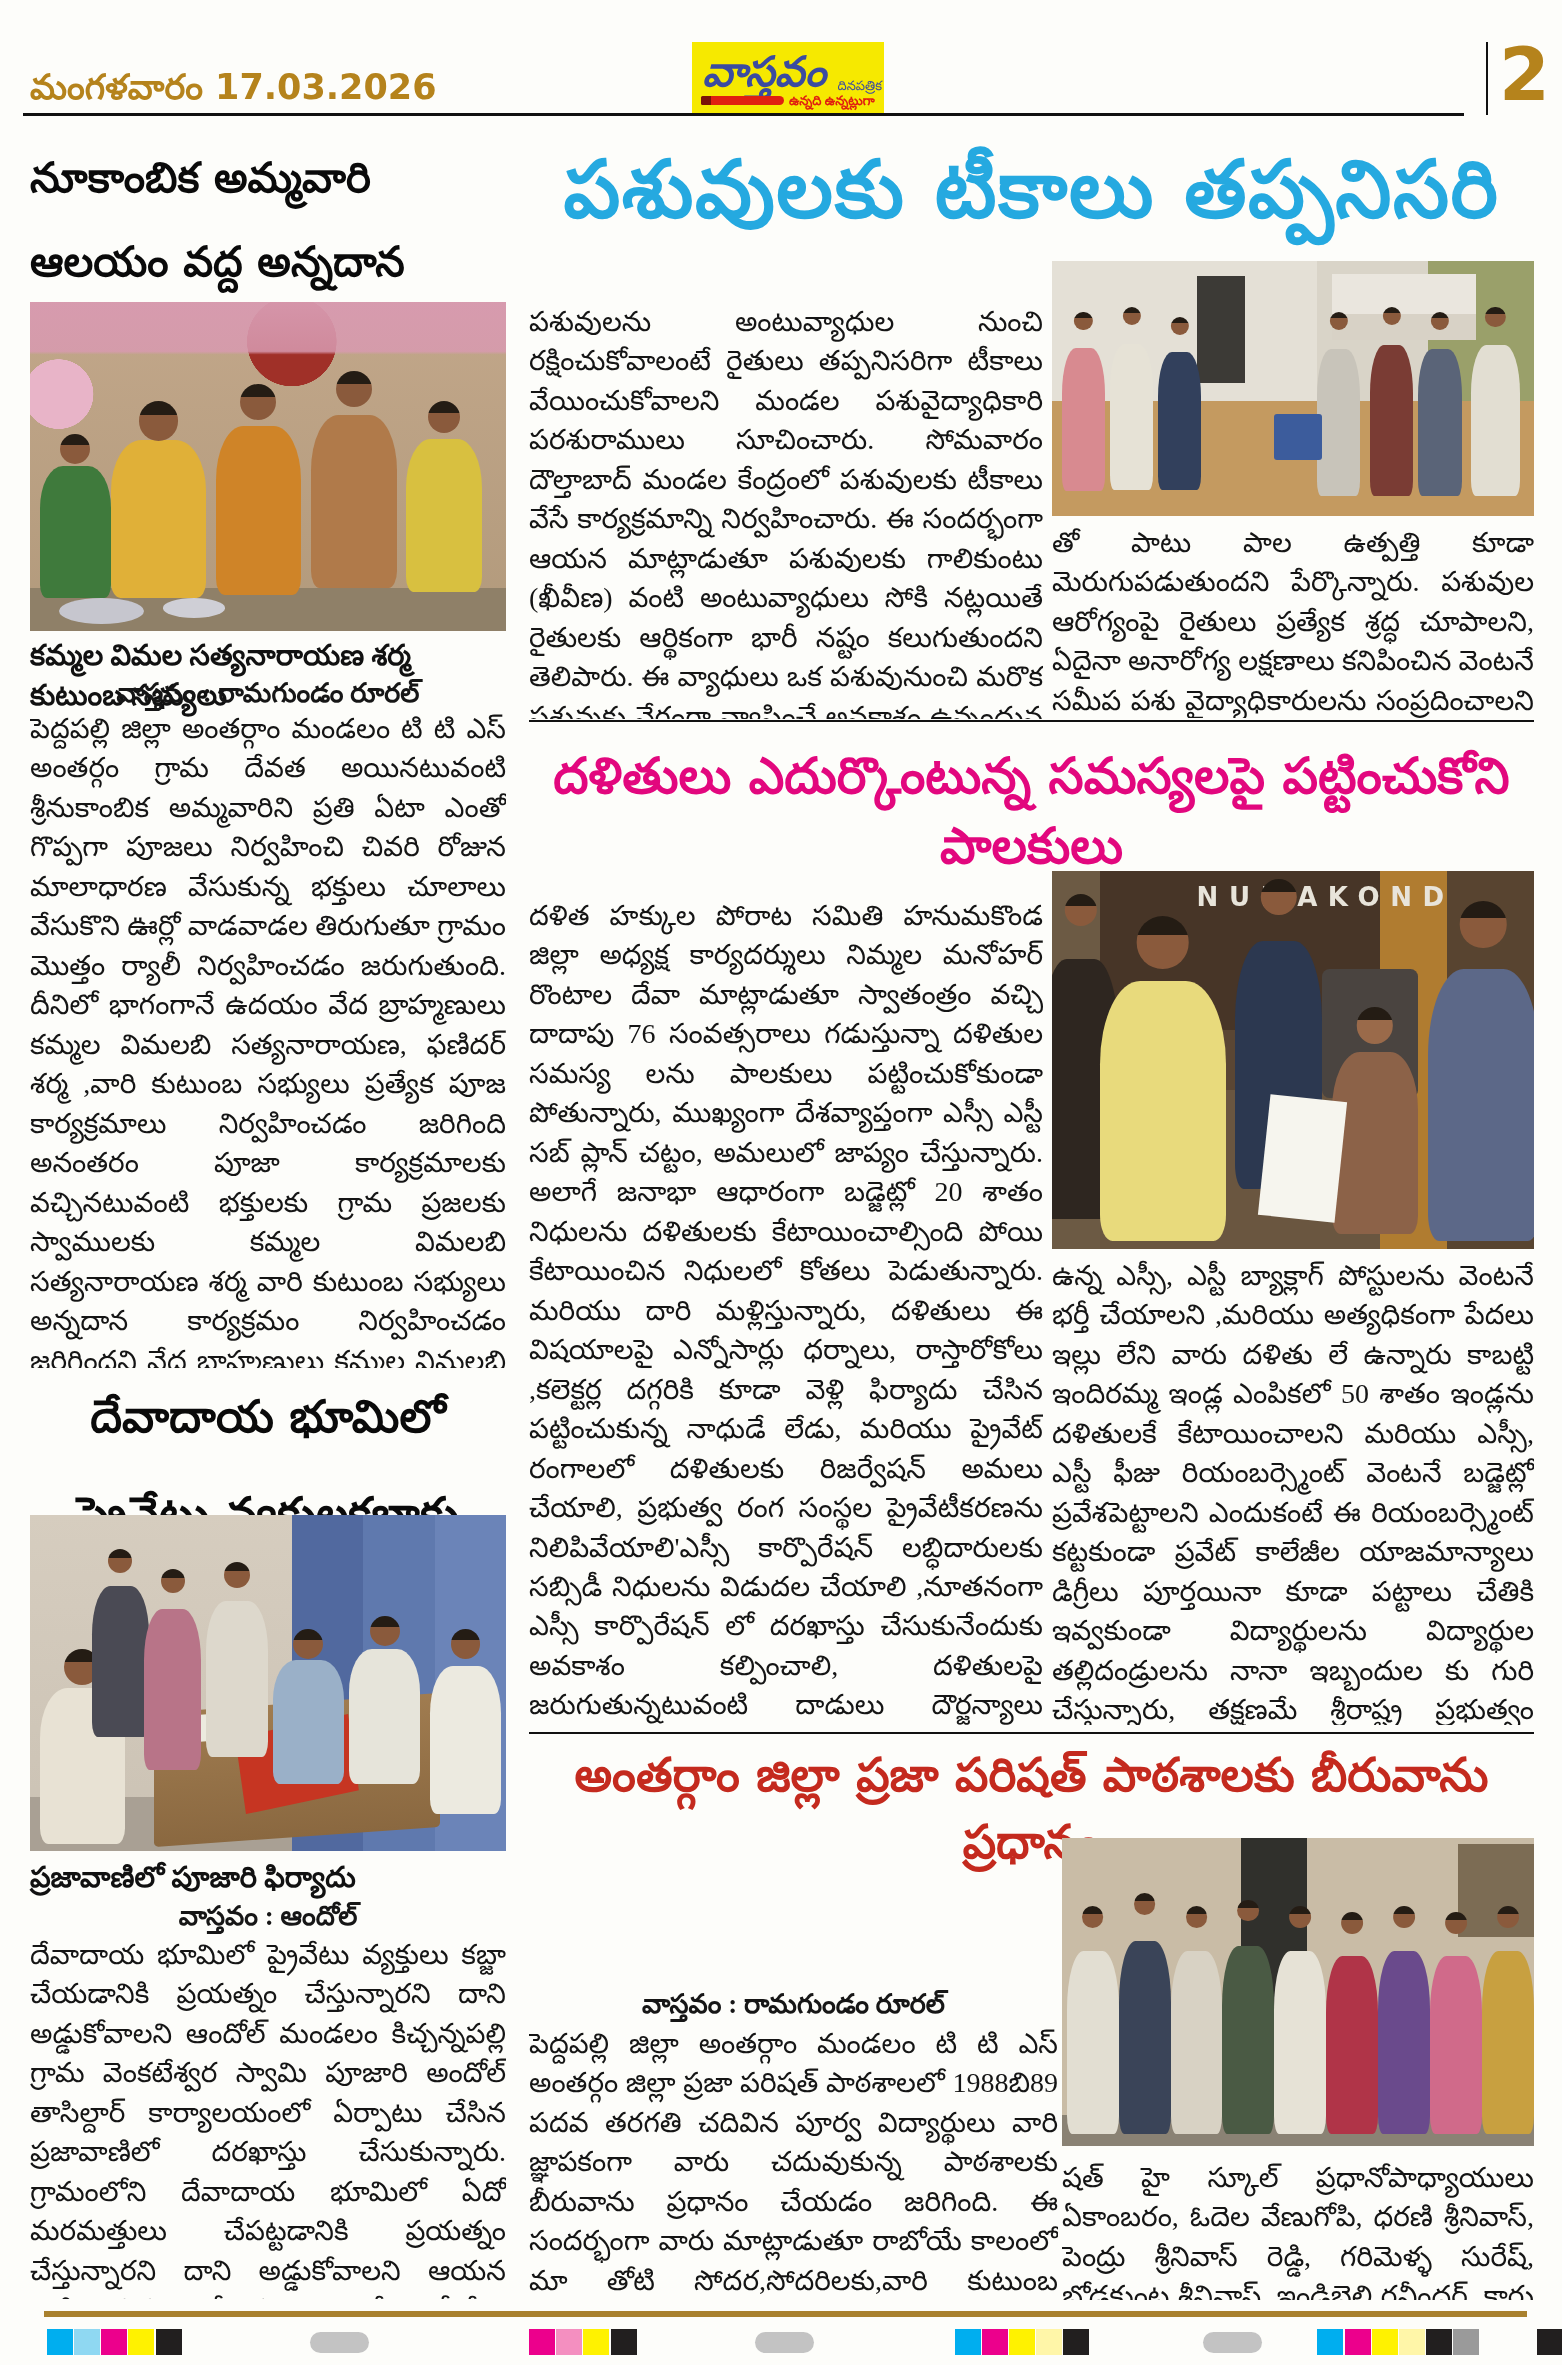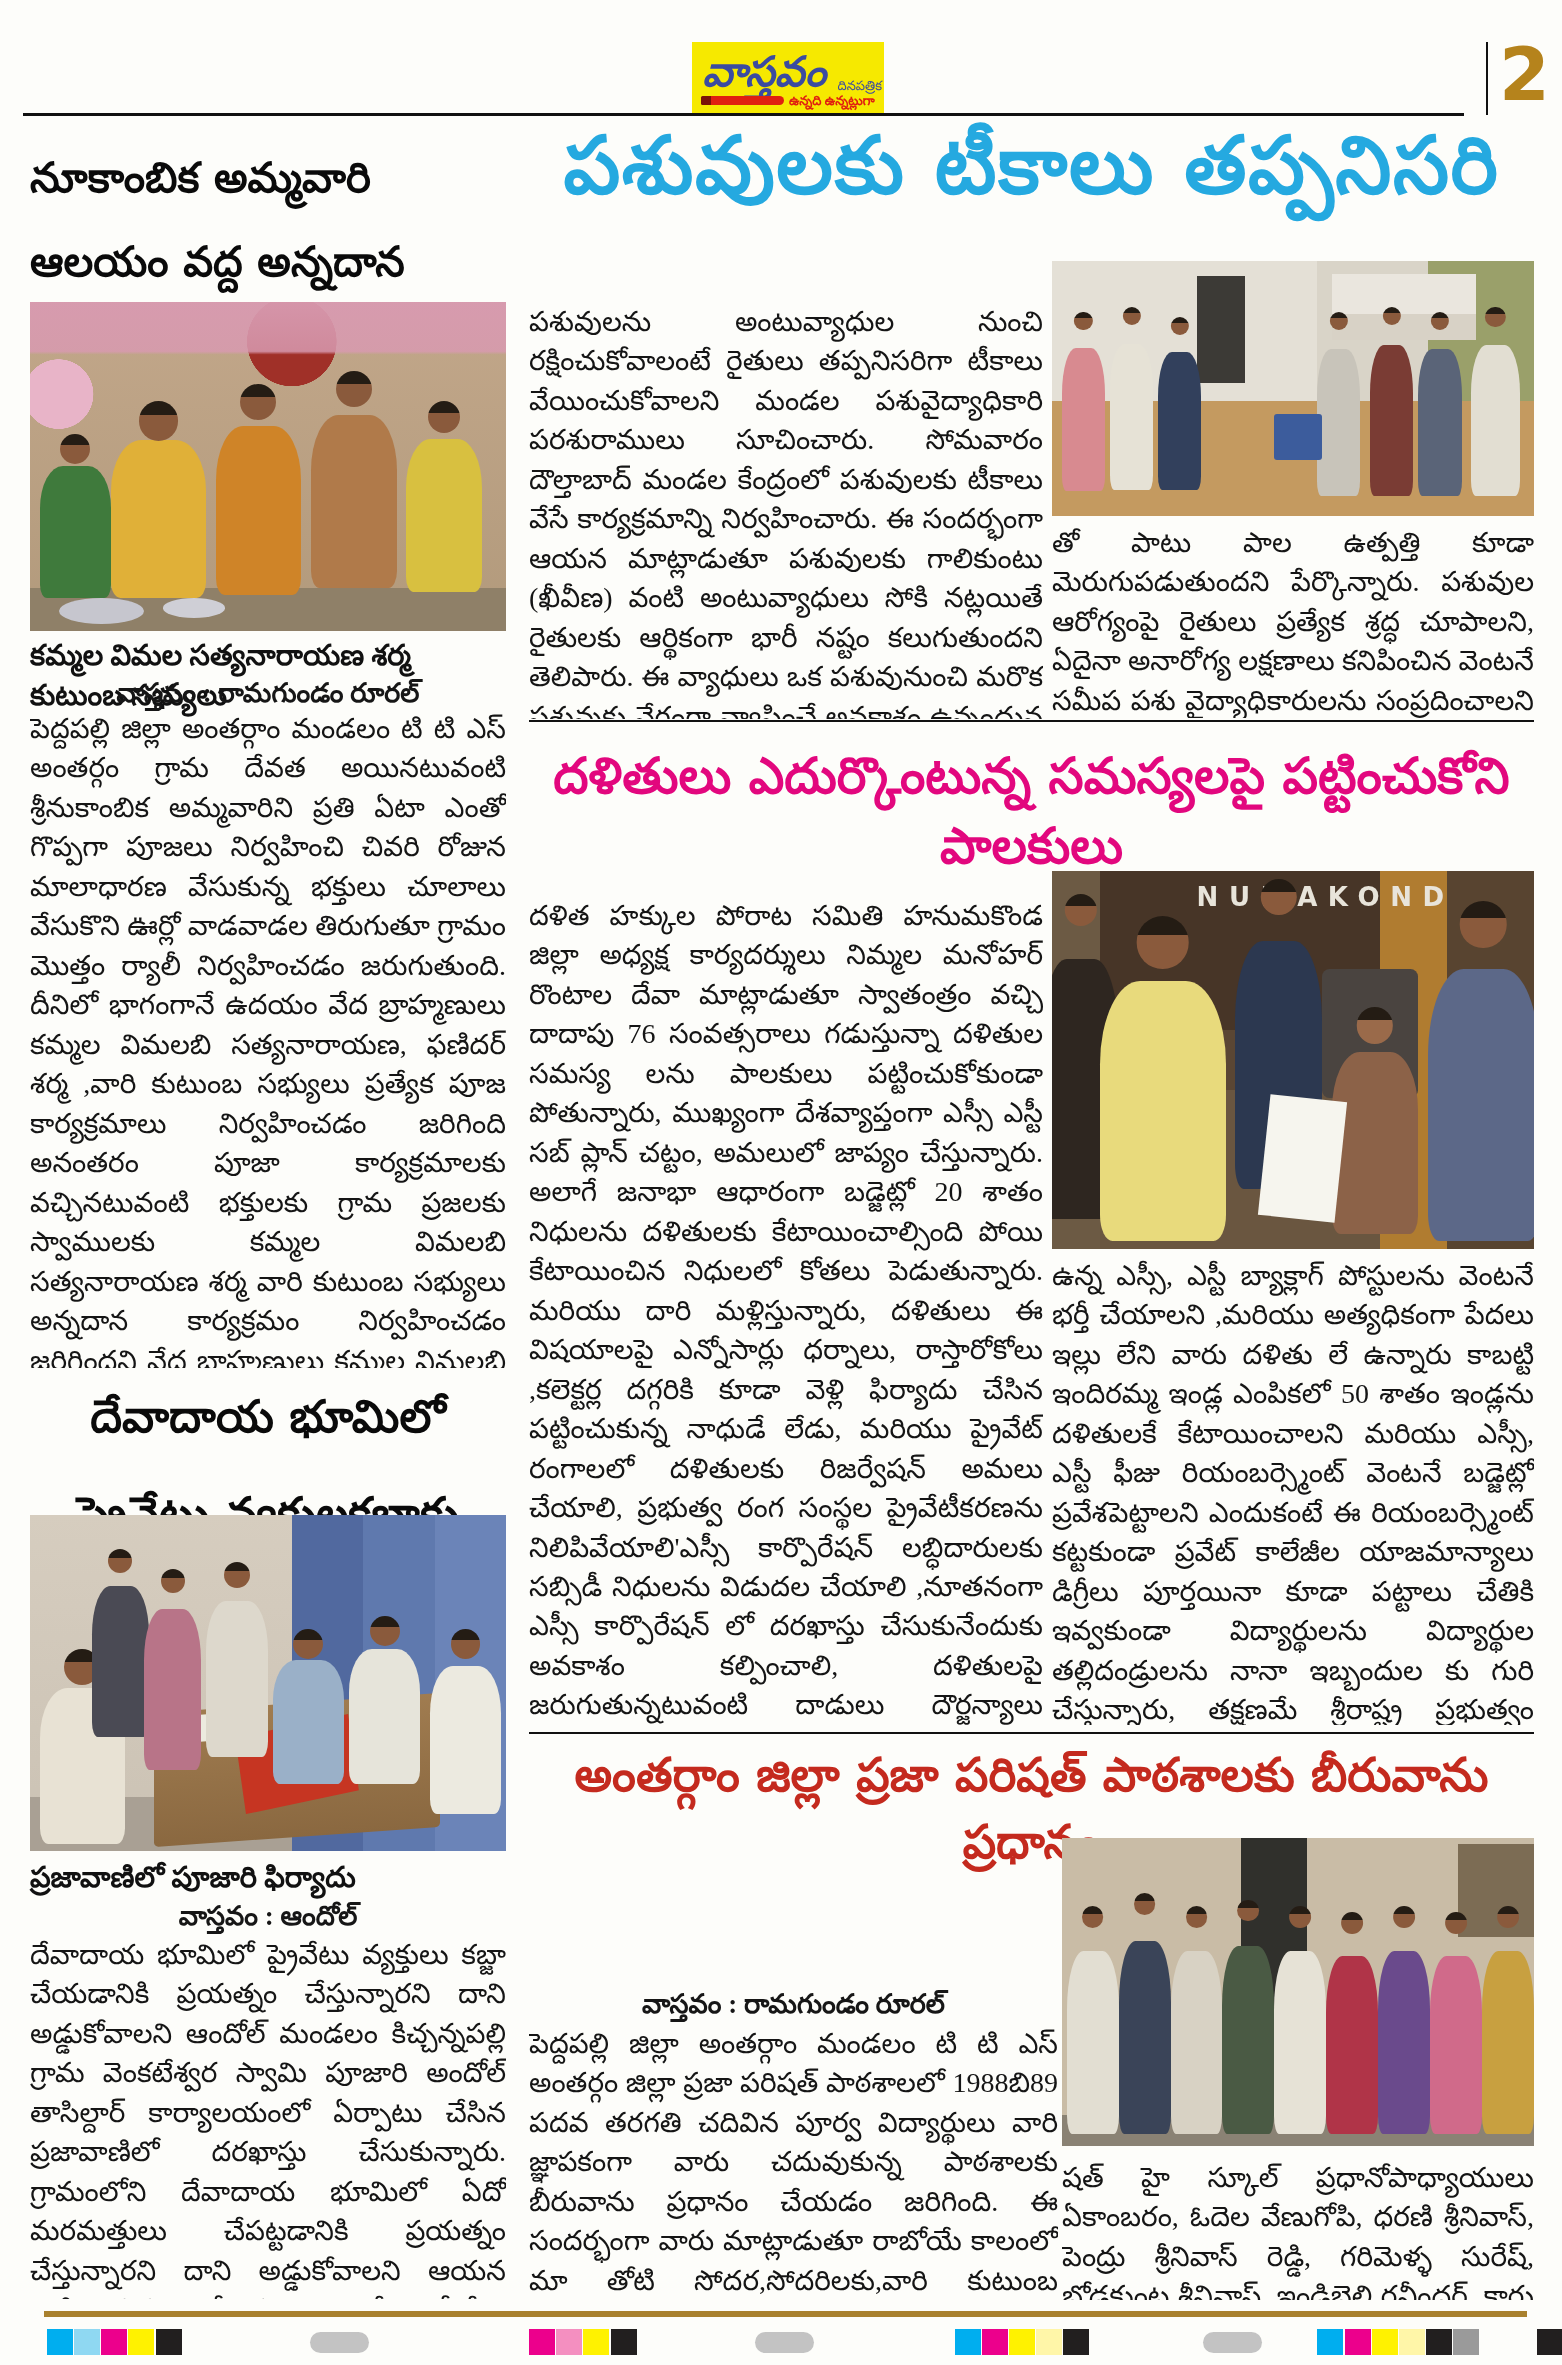--- a/index.html
+++ b/index.html
@@ -20,20 +20,21 @@
   .blob{position:absolute;border-radius:50%;}
   .reg-sq{position:absolute;top:0;width:26px;height:26px;}
   .reg-pill{position:absolute;top:3px;width:59px;height:21px;border-radius:11.3px;background:#c3c3c3;}
   .rule{position:absolute;background:#111;}
 </style>
 </head>
 <body>
 
 <div id="page">
 
+  <div class="abs hl" style="left:30px;top:67px;font-size:35px;color:#b5831c;">మంగళవారం 17.03.2026</div>
 
   <div class="abs" style="left:692px;top:42px;width:192px;height:74px;background:#f6e900;">
     <div class="abs hl" style="left:10.6px;top:4.5px;font-size:42px;color:#3b4ba0;font-style:italic;">వాస్తవం</div>
     <div class="abs" style="right:2px;top:36px;font-size:13px;color:#3b4ba0;">దినపత్రిక</div>
     <div class="abs" style="left:9px;top:54px;width:83px;height:9px;background:linear-gradient(90deg,#7a1208 0 12%,#e02010 12% 100%);border-radius:1.5px 4.5px 4.5px 1.5px;"></div>
     <div class="abs" style="left:97px;top:51px;font-size:13px;color:#e02010;font-weight:bold;">ఉన్నది ఉన్నట్లుగా</div>
   </div>
 
   <div class="rule" style="left:1486px;top:42px;width:2.3px;height:73px;"></div>
   <div class="abs hl" style="left:1499px;top:32px;font-size:73px;color:#b5831c;">2</div>
@@ -78,21 +79,21 @@
     <div class="person" style="left:37%;top:14%;width:13%;height:58%;--shirt:#ddd8cc;"></div>
     <div class="person" style="left:51%;top:34%;width:15%;height:46%;--shirt:#9ab0c8;"></div>
     <div class="person" style="left:67%;top:30%;width:15%;height:50%;--shirt:#e6e4da;"></div>
     <div class="person" style="left:84%;top:34%;width:15%;height:55%;--shirt:#eceae0;"></div>
   </div>
 
   <div class="abs caption" style="left:30px;top:1861px;width:476px;">ప్రజావాణిలో పూజారి ఫిర్యాదు</div>
   <div class="abs dateline" style="left:30px;top:1901px;width:476px;">వాస్తవం : ఆందోల్</div>
   <div class="abs body-text" style="left:30px;top:1935px;width:476px;height:364px;">దేవాదాయ భూమిలో ప్రైవేటు వ్యక్తులు కబ్జా చేయడానికి ప్రయత్నం చేస్తున్నారని దాని అడ్డుకోవాలని ఆందోల్ మండలం కిచ్చన్నపల్లి గ్రామ వెంకటేశ్వర స్వామి పూజారి అందోల్ తాసిల్దార్ కార్యాలయంలో ఏర్పాటు చేసిన ప్రజావాణిలో దరఖాస్తు చేసుకున్నారు. గ్రామంలోని దేవాదాయ భూమిలో ఏదో మరమత్తులు చేపట్టడానికి ప్రయత్నం చేస్తున్నారని దాని అడ్డుకోవాలని ఆయన తాసిల్దారును కోరారు. అలాగే జోగిపేట పట్టణంలో ఎస్టిఎల్ బఫర్ జోన్లలో నిర్మాణాలు చేపట్టకుండా అడ్డుకోవాలని 9వ వాడు మాజీ కౌన్సిలర్ గాజుల అనిల్ ఫిర్యాదు చేశారు. ఈ కార్యక్రమంలో తాసిల్దార్ మధుకర్ రెడ్డి, ఆయా శాఖల అధికారులు లబ్ధిదారులు పాల్గొన్నారు.</div>
 
-  <div class="abs hl" style="left:529px;top:119px;width:1005px;font-size:80px;color:#25a9e0;text-align:center;letter-spacing:1.5px;">పశువులకు టీకాలు తప్పనిసరి</div>
+  <div class="abs hl" style="left:529px;top:143px;width:1005px;font-size:80px;color:#25a9e0;text-align:center;letter-spacing:1.5px;">పశువులకు టీకాలు తప్పనిసరి</div>
 
   <div class="abs body-text" style="left:529px;top:302px;width:514px;height:417px;">పశువులను అంటువ్యాధుల నుంచి రక్షించుకోవాలంటే రైతులు తప్పనిసరిగా టీకాలు వేయించుకోవాలని మండల పశువైద్యాధికారి పరశురాములు సూచించారు. సోమవారం దౌల్తాబాద్ మండల కేంద్రంలో పశువులకు టీకాలు వేసే కార్యక్రమాన్ని నిర్వహించారు. ఈ సందర్భంగా ఆయన మాట్లాడుతూ పశువులకు గాలికుంటు (ఖీవీణ) వంటి అంటువ్యాధులు సోకి నట్లయితే రైతులకు ఆర్థికంగా భారీ నష్టం కలుగుతుందని తెలిపారు. ఈ వ్యాధులు ఒక పశువునుంచి మరొక పశువుకు వేగంగా వ్యాపించే అవకాశం ఉన్నందున వాటి నివారణకు ముందస్తు జాగ్రత్తలు తీసుకోవడం చాలా అవసరమన్నారు. రైతులు తమ వద్ద ఉన్న ఆవులు, ఎద్దులు, గేదెలు వంటి పశువులను తప్పనిసరిగా టీకా కార్యక్రమానికి తీసుకువచ్చి టీకాలు వేయించుకోవాలని సూచించారు. క్రమం తప్పకుండా టీకాలు వేయించడం ద్వారా పశువుల ఆరోగ్యంగా ఉండటం</div>
 
   <div class="abs photo" style="left:1052px;top:261px;width:482px;height:255px;
               background:
                 linear-gradient(0deg,#c49a60 0 45%,rgba(0,0,0,0) 45%),
                 linear-gradient(90deg,#e4e0d6 0 55%,#d9d4c8 55% 78%,#9aa06a 78% 100%);">
     <div class="abs" style="left:58%;top:5%;width:30%;height:26%;background:linear-gradient(180deg,#eae6de 0 60%,#d8d2c6 60% 100%);"></div>
     <div class="abs" style="left:30%;top:6%;width:10%;height:42%;background:#3c3a36;"></div>
     <div class="person" style="left:2%;top:20%;width:9%;height:70%;--shirt:#d88a90;"></div>

